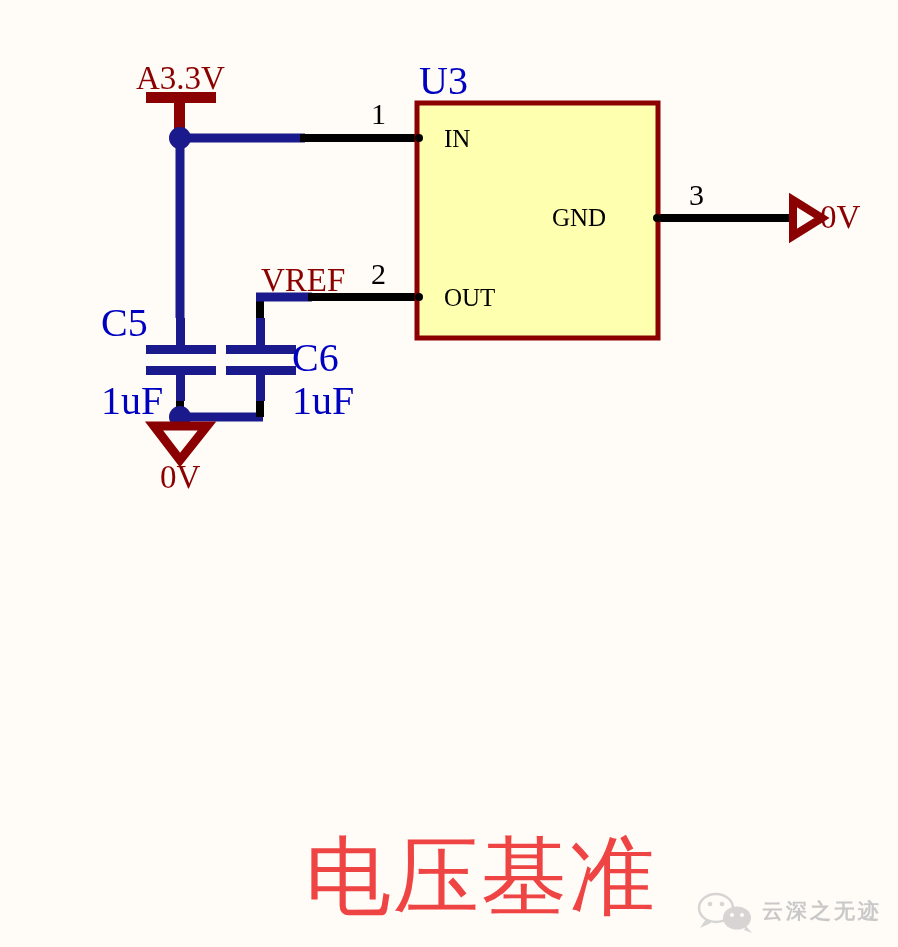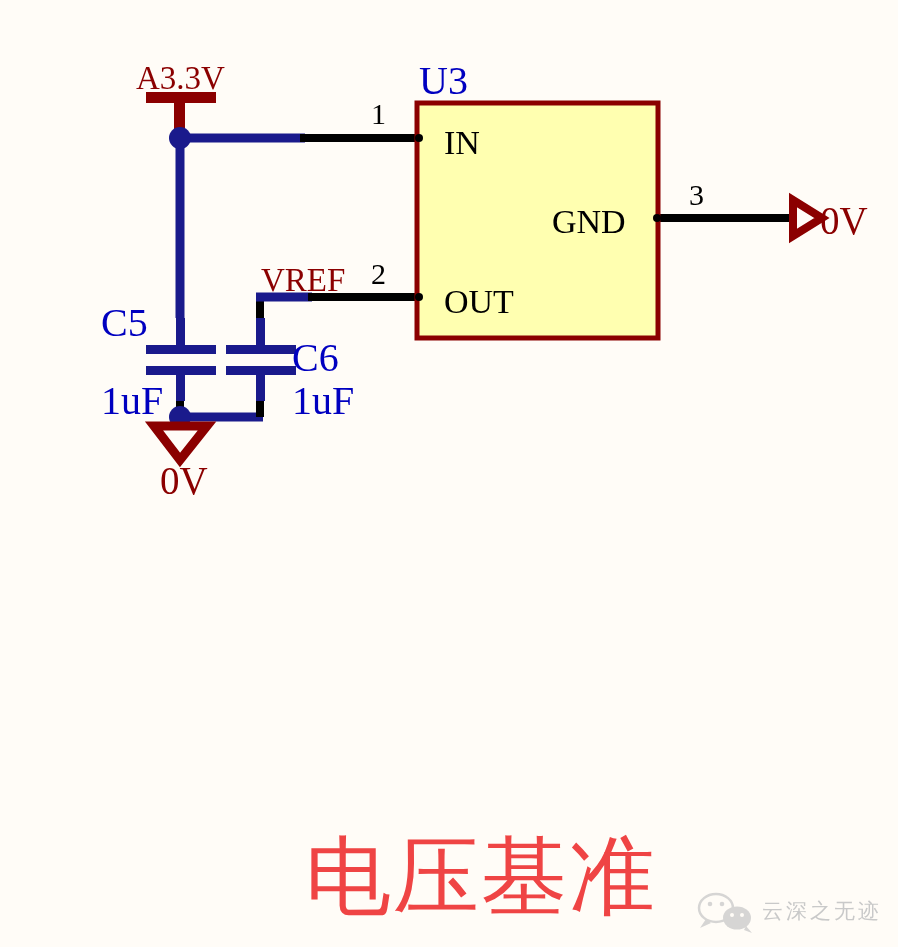--- a/index.html
+++ b/index.html
@@ -25,23 +25,23 @@
     height: 947px;
   }
   .lbl {
     position: absolute;
     white-space: nowrap;
     font-family: "Liberation Serif", "DejaVu Serif", serif;
     line-height: 1;
   }
   
   .net-label   { color: #8B0000; font-size: 33px; }
-  .gnd-label   { color: #8B0000; font-size: 39px; }
+  .gnd-label   { color: #8B0000; font-size: 33px; }
   .ref-label   { color: #0000C0; font-size: 40px; }
-  .pin-label   { color: #000000; font-size: 34px; font-family: Liberation Serif, serif; }
+  .pin-label   { color: #000000; font-size: 25px; font-family: Liberation Serif, serif; }
   .pin-num     { color: #000000; font-size: 30px; }
   .ic-name     { color: #0000C0; font-size: 33px; }
   .title-cn {
     position: absolute;
     color: #ef4444;
     font-size: 86px;
     font-family: "DejaVu Sans", "Liberation Sans", sans-serif;
     letter-spacing: 2px;
     line-height: 1;
     white-space: nowrap;
@@ -162,15 +162,15 @@
   <div class="lbl ref-label" style="left:292px; top:338px;">C6</div>
 
   <div class="lbl ref-label" style="left:292px; top:381px;">1uF</div>
 
   <div class="lbl gnd-label" style="left:160px; top:461px;">0V</div>
 
   <div class="lbl gnd-label" style="left:820px; top:201px;">0V</div>
 
   <div class="title-cn" style="left:305px; top:833px;">电压基准</div>
 
-  <div class="wm-text" style="left:762px; top:897px;">云深之无迹</div>
+  <div class="wm-text" style="left:762px; top:897px;font-weight:bold;">云深之无迹</div>
 
 </div>
 
 </body></html>

